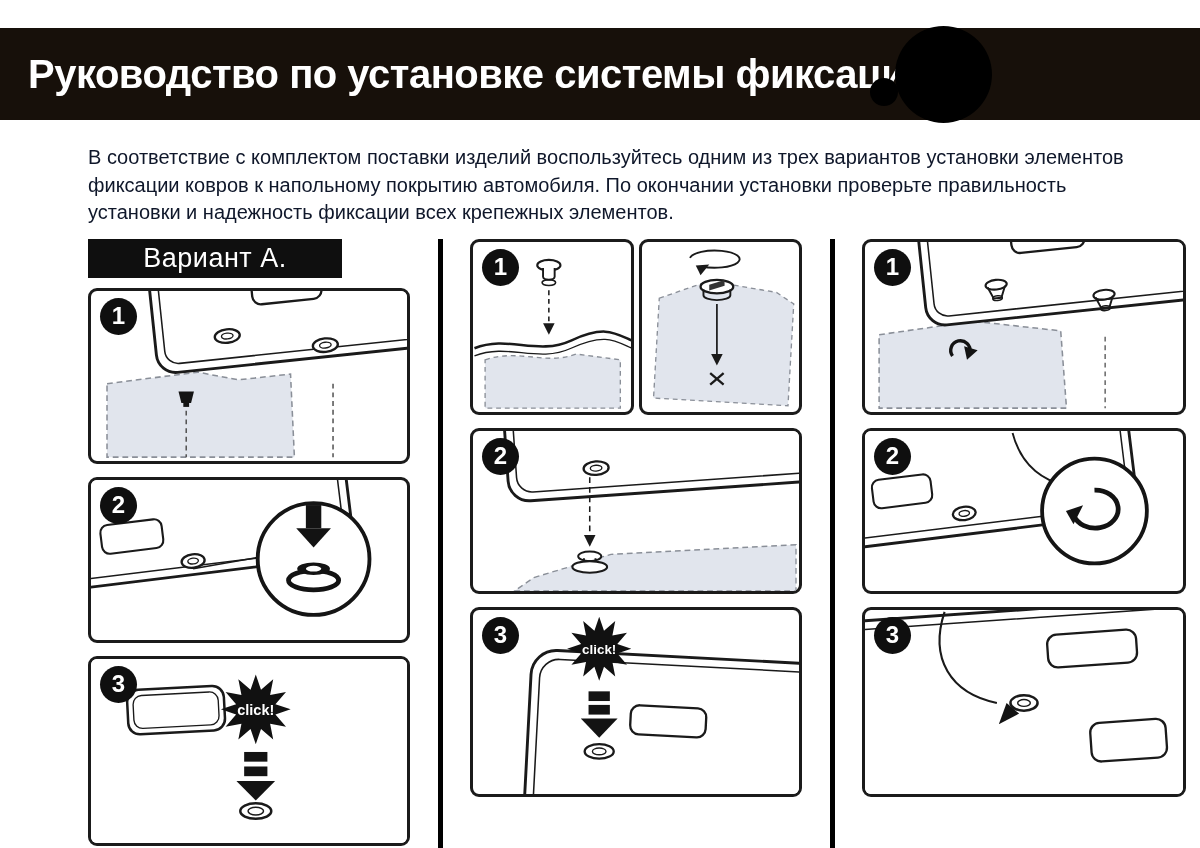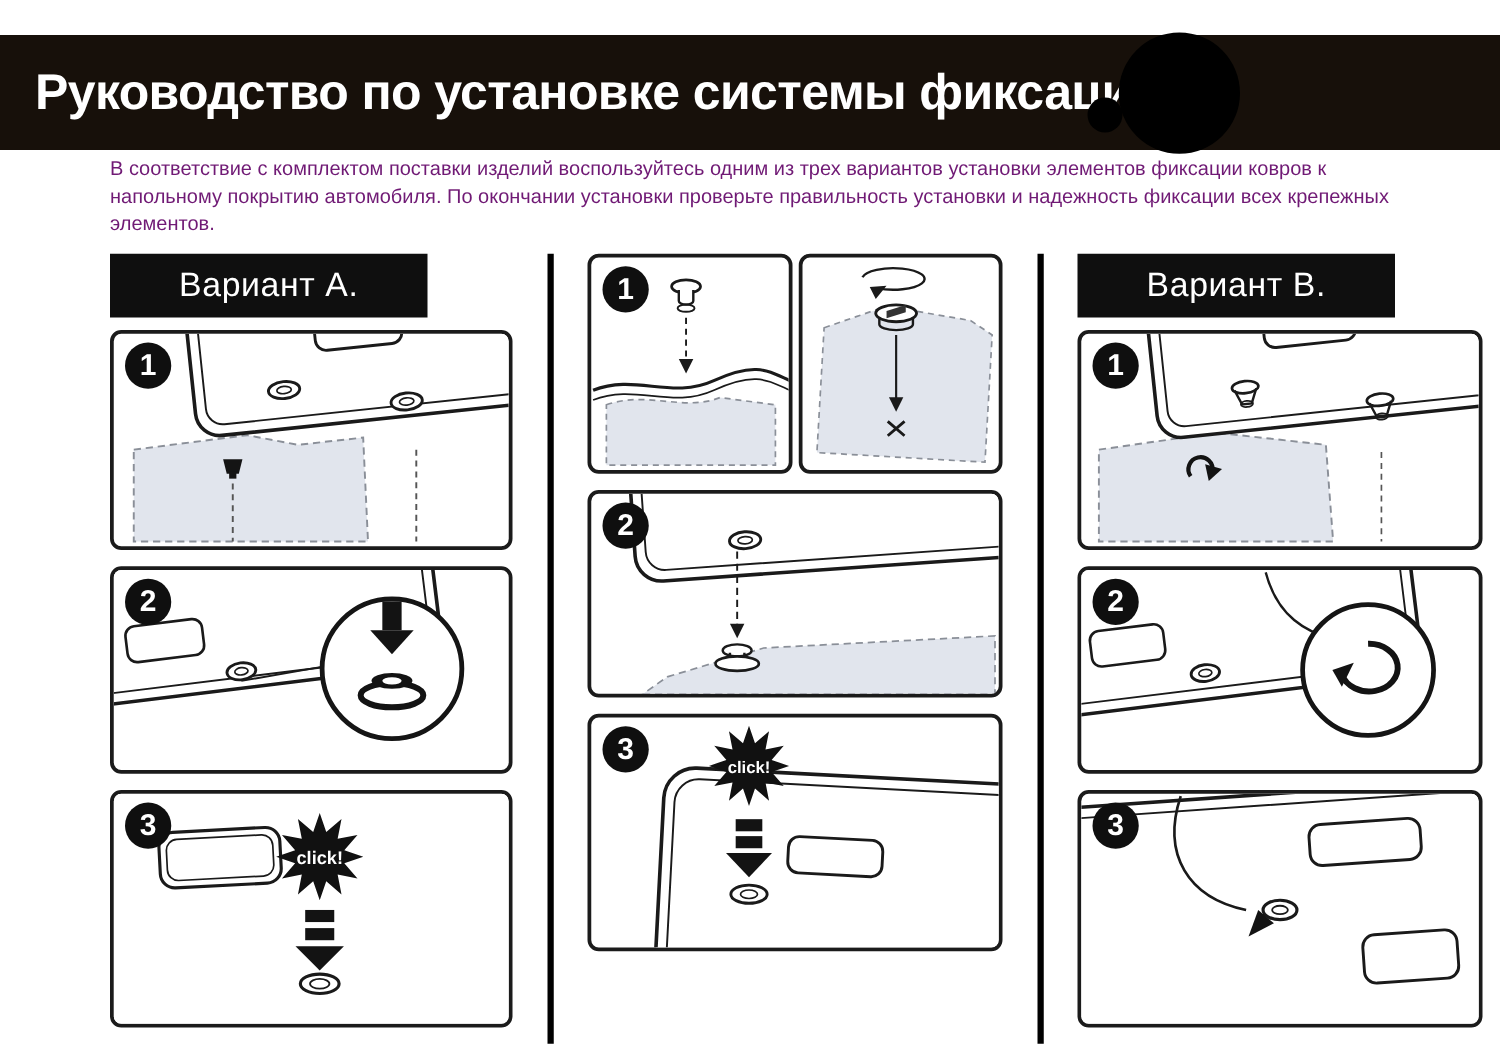--- a/index.html
+++ b/index.html
@@ -16,33 +16,33 @@
     display:flex; align-items:center; color:#ffffff;
   }
   .header h1 {
     margin:0 0 0 28px; font-size:40px; font-weight:700;
     letter-spacing:-0.5px; white-space:nowrap;
   }
   .blob { position:absolute; border-radius:50%; background:#000000; }
   .blob-s { width:28px; height:28px; right:302px; top:50px; }
   .blob-l { width:97px; height:97px; right:208px; top:-2px; }
   .intro {
-    margin:5px 70px 12px 88px; max-width:1048px;
-    font-size:16px; line-height:1.38; color:#701a75;
+    margin:24px 70px 12px 88px; max-width:1048px;
+    font-size:20px; line-height:1.38; color:#0f172a;
   }
   .cols {
     display:grid;
     grid-template-columns:322px 5px 332px 5px 324px;
     justify-content:space-between;
     margin:4px 14px 0 88px;
   }
   .divider { background:#000000; width:5px; }
   .col { display:flex; flex-direction:column; }
   .variant-header {
-    width:254px; height:51px; background:#0f0f0f; color:#ffffff;
+    width:254px; height:39px; background:#0f0f0f; color:#ffffff;
     font-size:27px; display:flex; align-items:center; justify-content:center;
     margin-bottom:10px; letter-spacing:0.5px;
   }
   .panel {
     border:3px solid #1b1b1b; border-radius:9px; position:relative;
     background:#ffffff; overflow:hidden; margin-bottom:13px;
   }
   .p1 { height:176px; }
   .p2 { height:166px; }
   .p3 { height:190px; }
@@ -205,21 +205,20 @@
         <polygon points="109,112 147,112 128,132" fill="#131313"></polygon>
         <ellipse cx="128" cy="146" rx="15" ry="7.5" fill="#ffffff" stroke="#1a1a1a" stroke-width="2.4"></ellipse>
         <ellipse cx="128" cy="146" rx="7" ry="3.5" fill="none" stroke="#1a1a1a" stroke-width="1.4"></ellipse>
       </svg>
     </div>
   </div>
 
   <div class="divider"></div>
 
   <div class="col">
-    <div class="variant-header">Вариант В.</div>
 
     <div class="panel p1">
       <div class="badge">1</div>
       <svg class="art" viewBox="0 0 324 176">
         <path d="M12,96 L110,82 L200,92 L206,172 L12,172 Z" fill="#e1e5ed" stroke="#8a8f98" stroke-width="1.6" stroke-dasharray="6 4"></path>
         <g transform="rotate(-6 210 10)">
           <rect x="55" y="-80" width="310" height="152" rx="20" fill="#ffffff" stroke="#1a1a1a" stroke-width="3"></rect>
           <rect x="64" y="-71" width="292" height="134" rx="14" fill="none" stroke="#1a1a1a" stroke-width="1.6"></rect>
           <rect x="150" y="-30" width="76" height="36" rx="9" fill="none" stroke="#1a1a1a" stroke-width="2.4"></rect>
           <ellipse cx="130" cy="36" rx="11" ry="5" fill="#ffffff" stroke="#1a1a1a" stroke-width="2.2"></ellipse>

